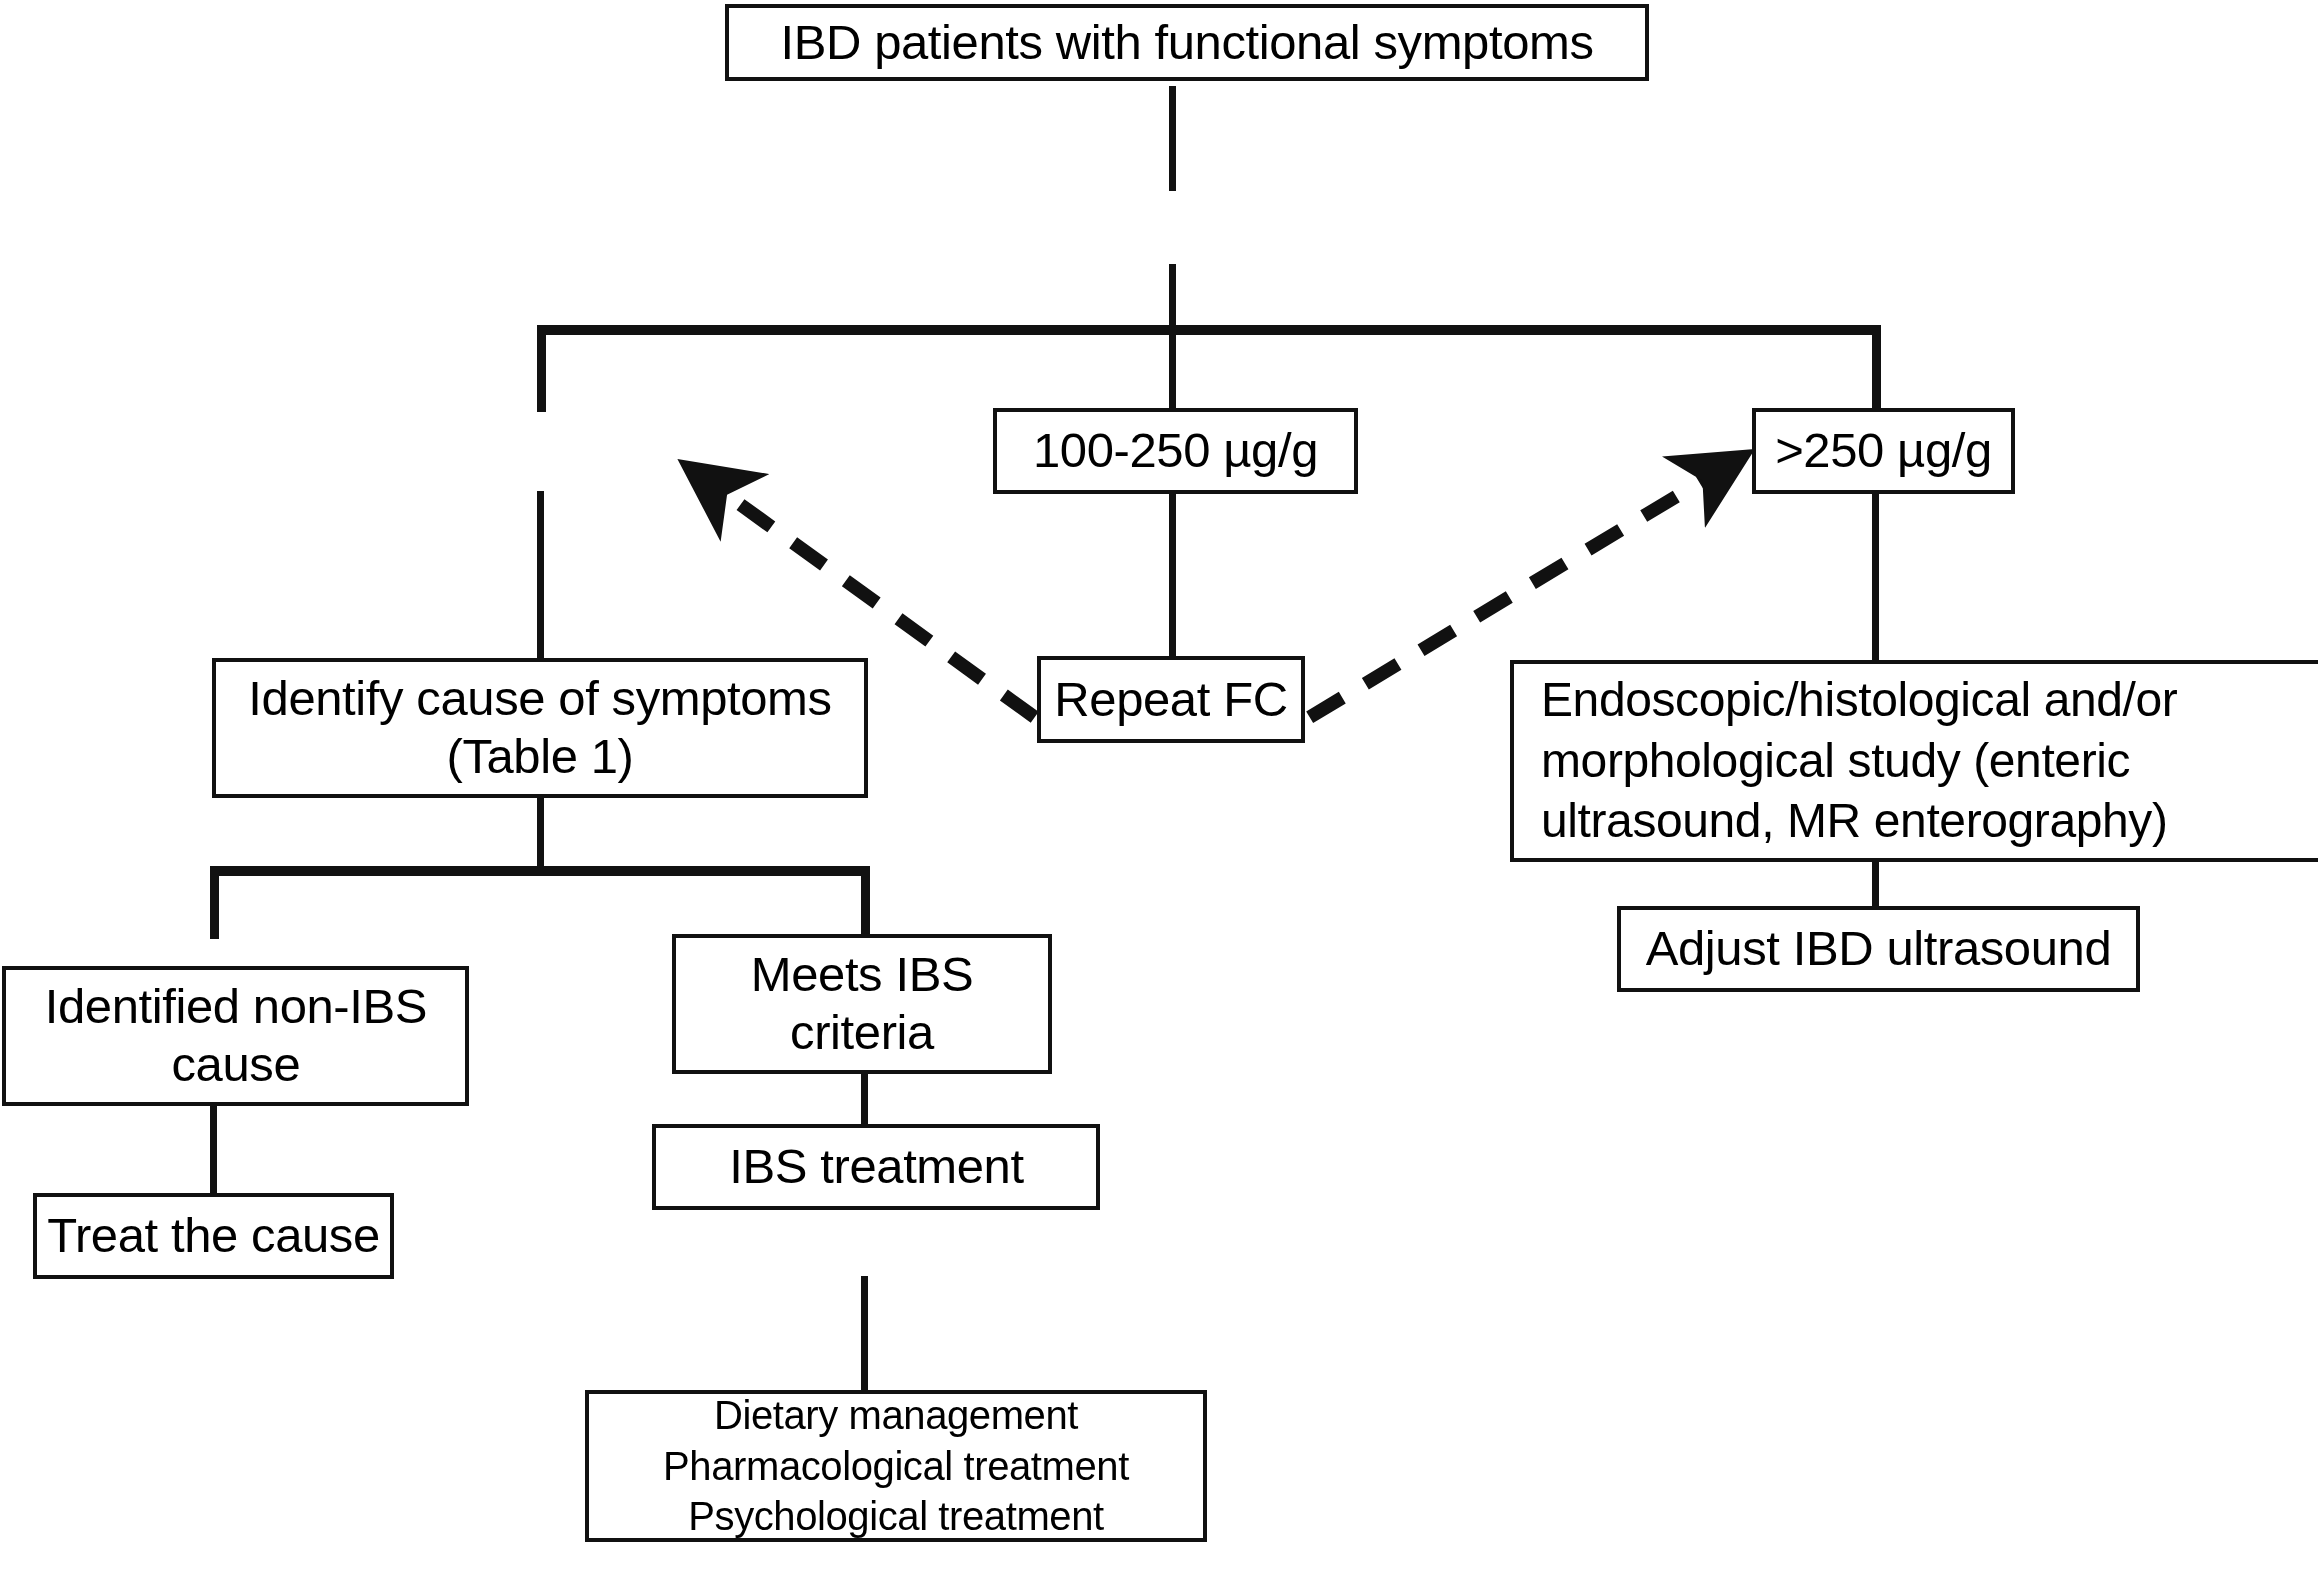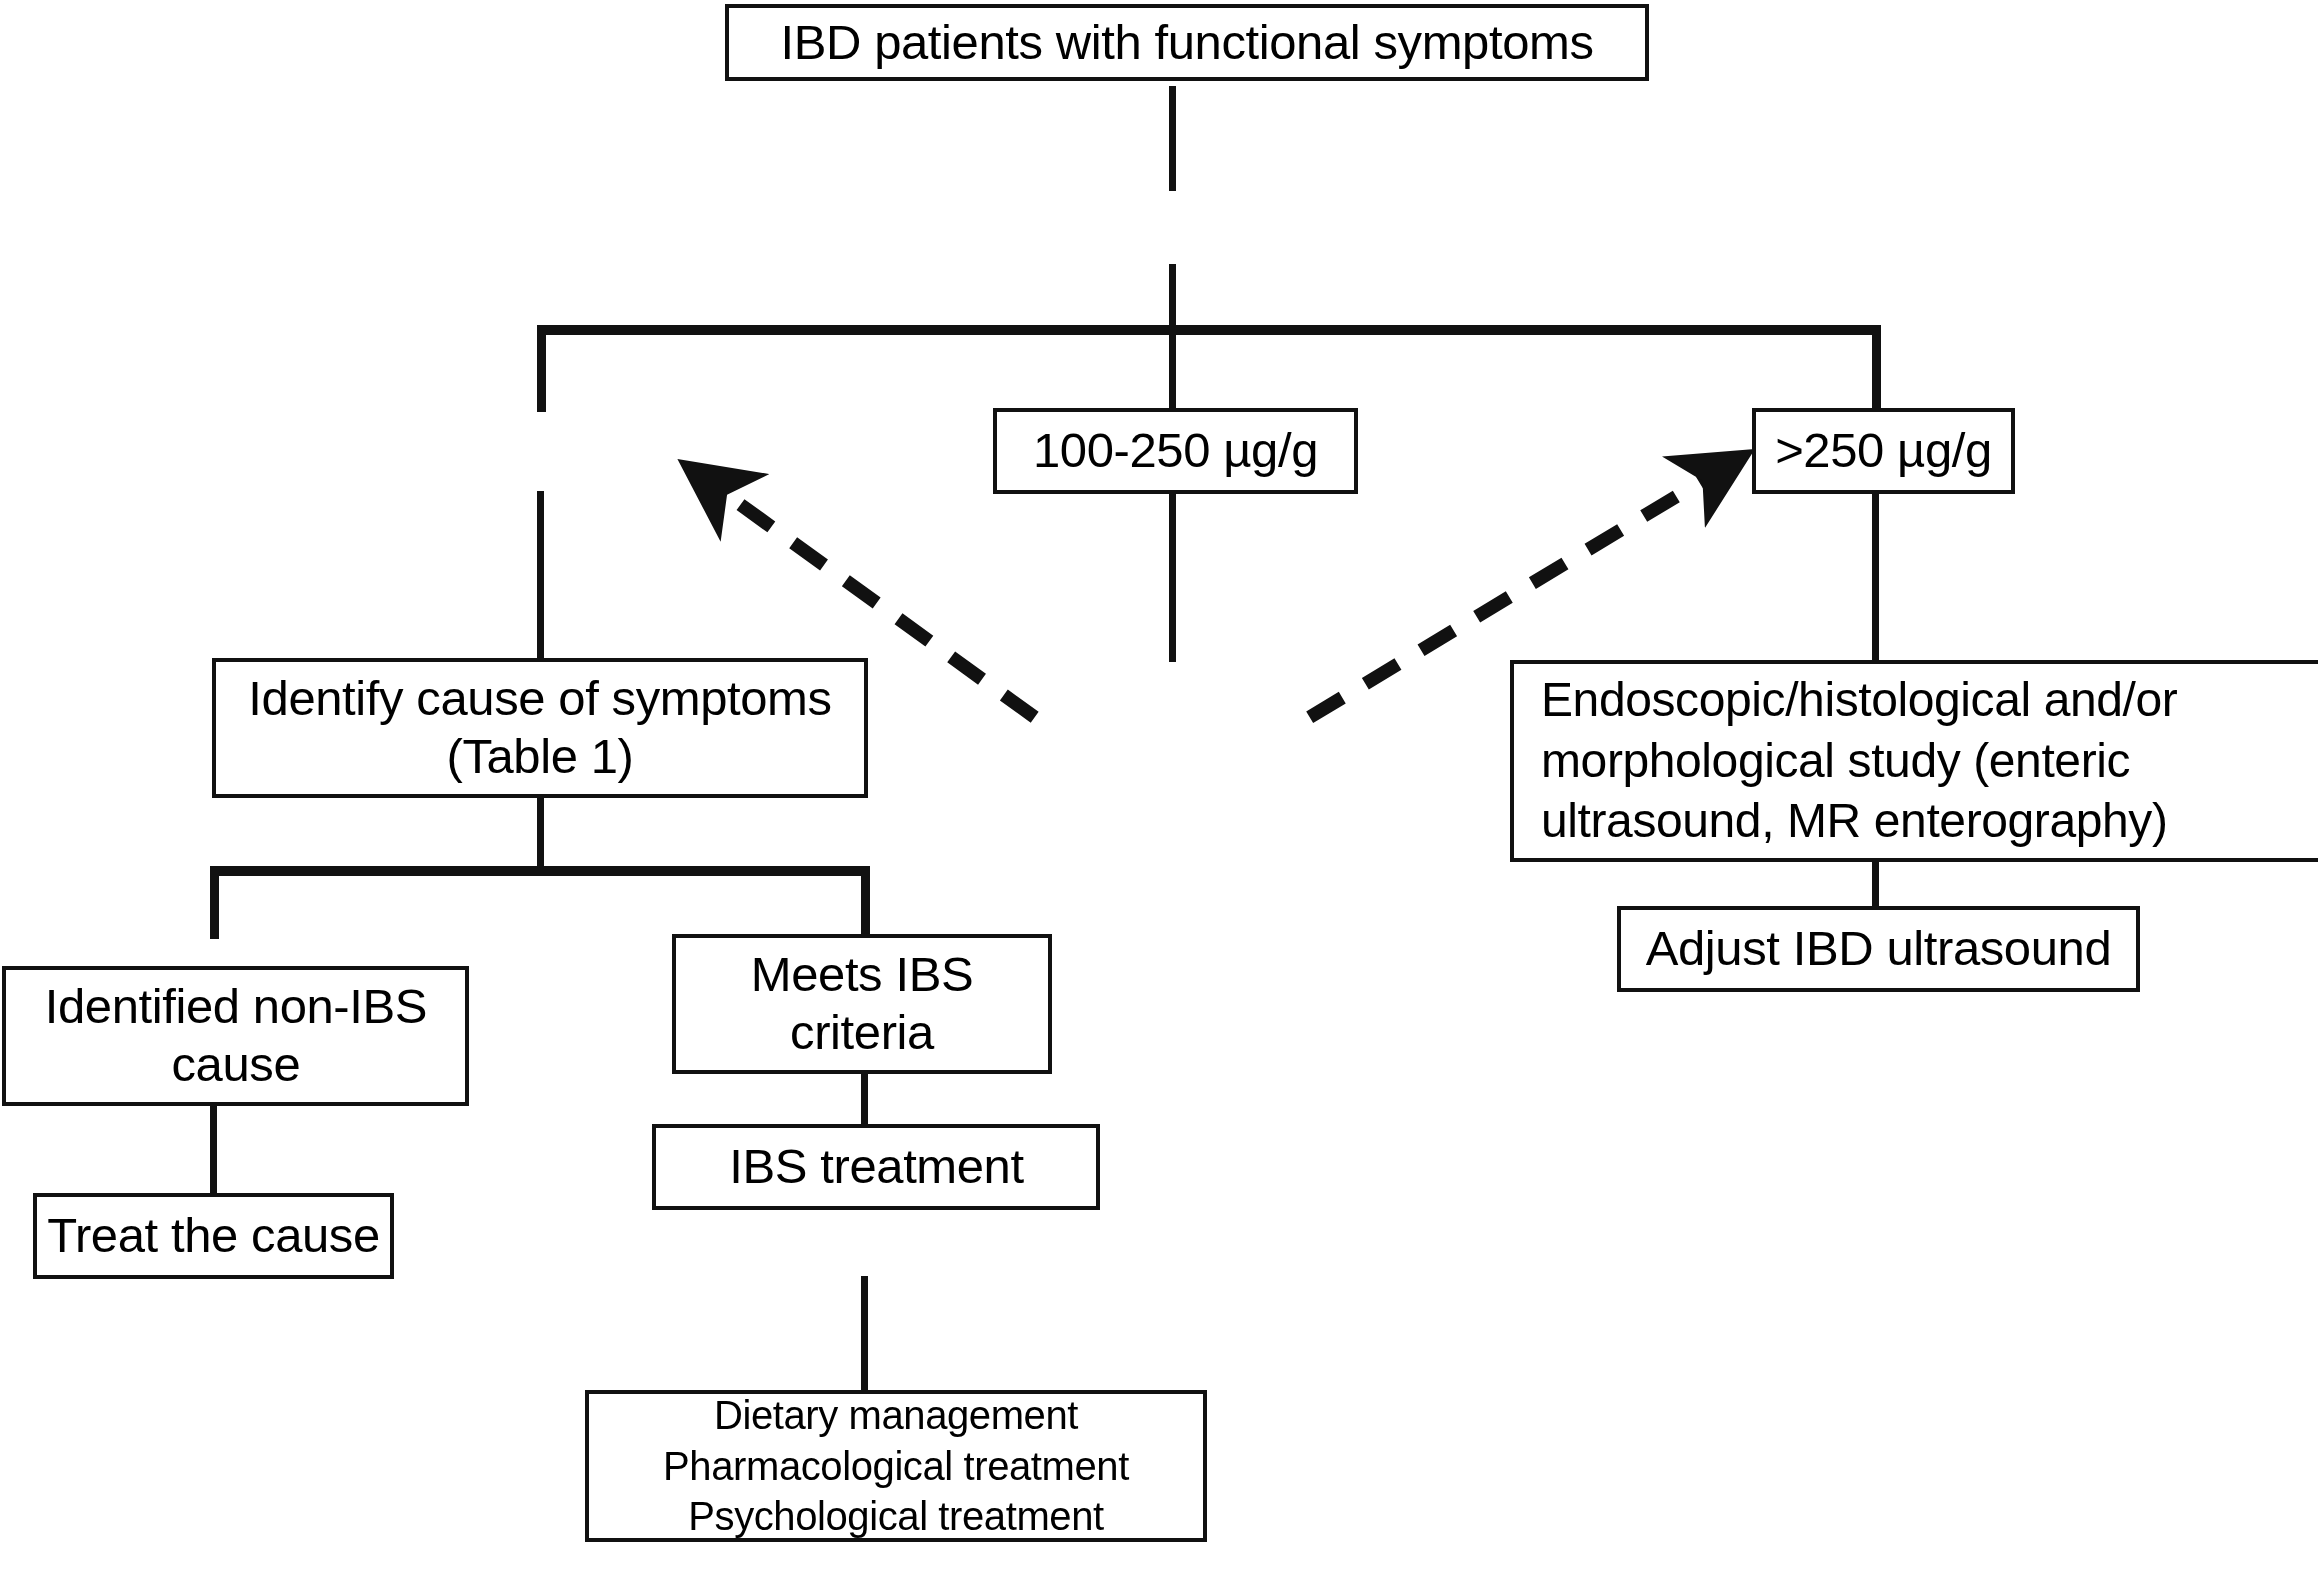--- a/index.html
+++ b/index.html
@@ -112,20 +112,21 @@
 
 
 
   <div class="node" style="left:993px; top:408px; width:365px; height:86px; font-size:49px;">100-250 µg/g</div>
 
   <div class="node" style="left:1752px; top:408px; width:263px; height:86px; font-size:49px;">&gt;250 µg/g</div>
 
   <div class="node" style="left:212px; top:658px; width:656px; height:140px; font-size:49px;">Identify cause of symptoms
 (Table 1)</div>
 
+  <div class="node" style="left:1037px; top:656px; width:268px; height:87px; font-size:49px;">Repeat FC</div>
 
   <div class="node" style="left:1510px; top:660px; width:856px; height:202px; font-size:48px; justify-content:flex-start; text-align:left; padding-left:27px; line-height:1.26;">Endoscopic/histological and/or
 morphological study (enteric
 ultrasound, MR enterography)</div>
 
   <div class="node" style="left:1617px; top:906px; width:523px; height:86px; font-size:49px;">Adjust IBD ultrasound</div>
 
   <div class="node" style="left:2.4px; top:934px; width:467px; height:140px; font-size:49px;margin-top:32px;">Identified non-IBS
 cause</div>
 

